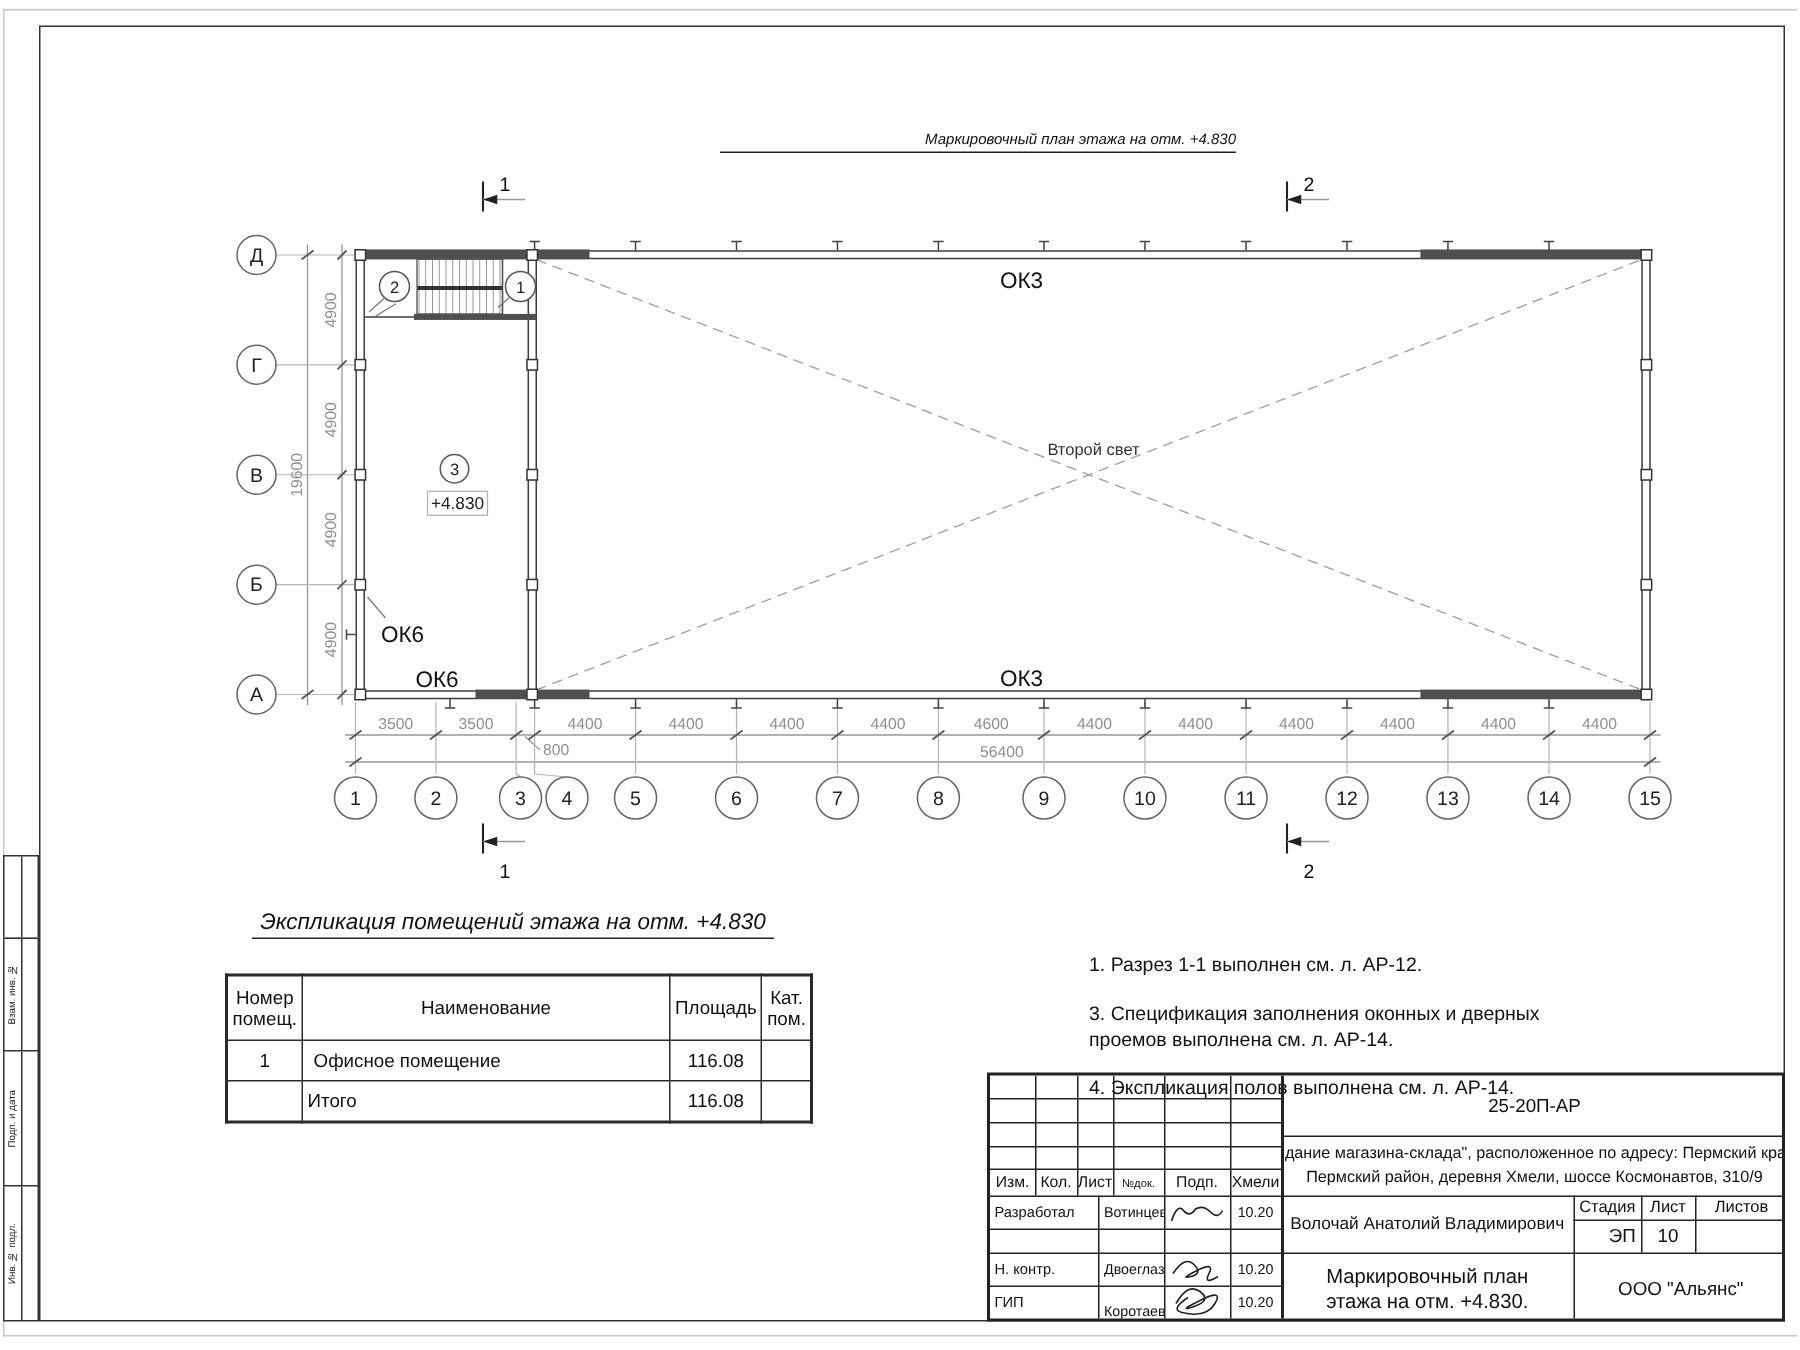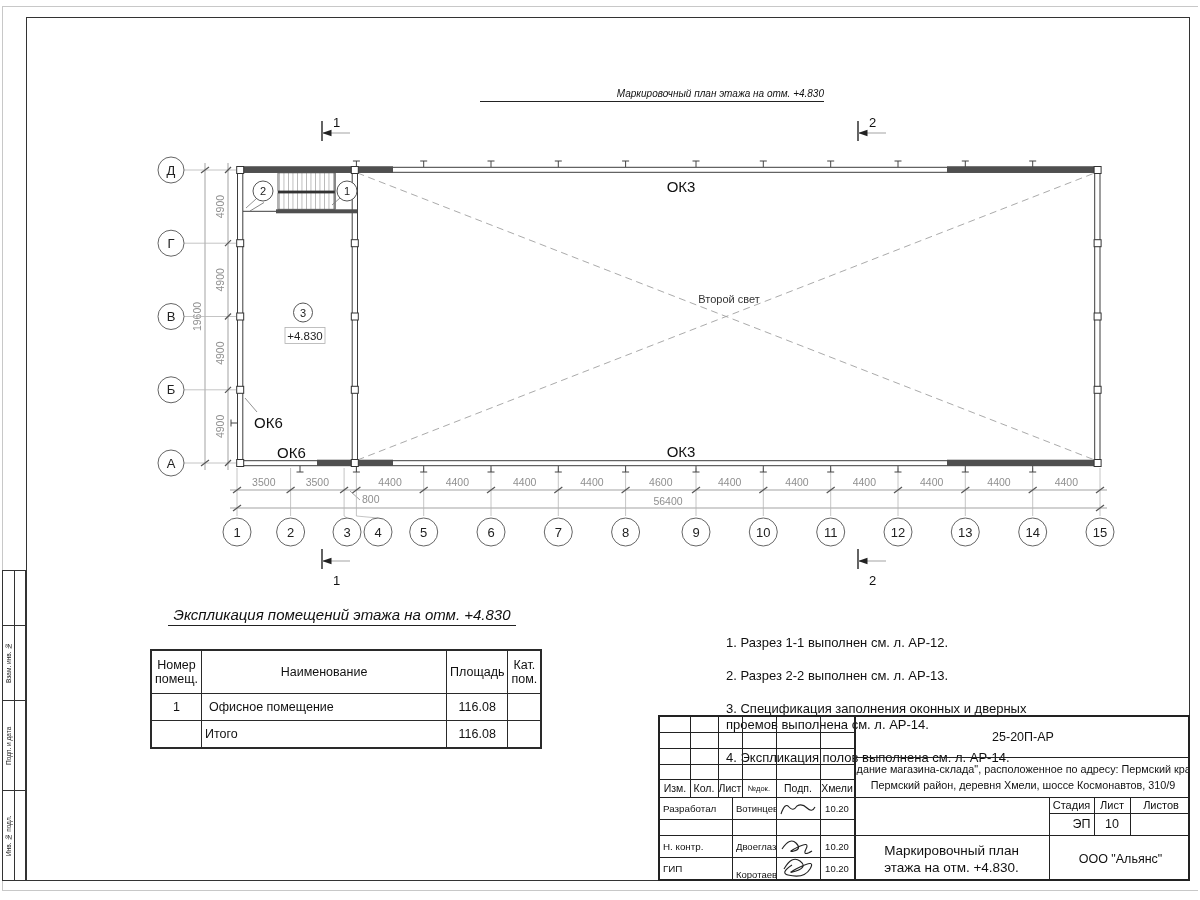--- a/index.html
+++ b/index.html
@@ -340,21 +340,20 @@
     <td></td>
     <td class="ar">Итого</td>
     <td>116.08</td>
     <td></td>
   </tr>
 </tbody>
   </table>
 
 <div class="notes">
   <div>1. Разрез 1-1 выполнен см. л. АР-12.</div>
-  <div>2. Разрез 2-2 выполнен см. л. АР-13.</div>
   <div>3. Спецификация заполнения оконных и дверных
     проемов выполнена см. л. АР-14.</div>
   <div>4. Экспликация полов выполнена см. л. АР-14.</div>
 </div>
 
 <div class="tb">
 
   <div class="ln" style="left:194px;top:0;height:166px;border-left:2px solid #222;"></div>
   <div class="ln" style="left:30px;top:0;height:80px;border-left:1px solid #222;"></div>
   <div class="ln" style="left:58px;top:0;height:80px;border-left:1px solid #222;"></div>
@@ -399,20 +398,21 @@
     <path d="M3,15 Q7,3 11,8 T19,7 Q24,4 29,9 T37,8" fill="none" stroke="#222" stroke-width="1.1"></path>
   </svg>
   <svg class="ln" style="left:116px;top:118px;" width="44" height="46" viewBox="0 0 44 46">
     <path d="M6,14 Q14,2 20,8 Q26,14 18,16 Q10,18 22,12 Q34,6 30,14 Q26,22 36,16" fill="none" stroke="#222" stroke-width="1.1"></path>
     <path d="M8,34 Q16,20 24,26 Q32,32 20,36 Q8,40 24,32 Q40,24 34,34 Q28,44 12,40 Q4,38 16,30" fill="none" stroke="#222" stroke-width="1.1"></path>
   </svg>
 
   <div class="txt" style="left:194px;top:0;width:338px;height:40px;font-size:12.5px;">25-20П-АР</div>
   <div class="txt" style="left:196px;top:43px;width:334px;height:17px;font-size:10.8px;">"Здание магазина-склада", расположенное по адресу: Пермский край,</div>
   <div class="txt" style="left:196px;top:59px;width:334px;height:17px;font-size:10.8px;">Пермский район, деревня Хмели, шоссе Космонавтов, 310/9</div>
+  <div class="txt" style="left:194px;top:80px;width:195px;height:38px;font-size:11.5px;">Волочай Анатолий Владимирович</div>
   <div class="txt" style="left:389px;top:80px;width:45px;height:16px;font-size:11px;">Стадия</div>
   <div class="txt" style="left:434px;top:80px;width:36px;height:16px;font-size:11px;">Лист</div>
   <div class="txt" style="left:470px;top:80px;width:62px;height:16px;font-size:11px;">Листов</div>
   <div class="txt" style="left:389px;top:96px;width:45px;height:22px;font-size:12.5px;padding-left:20px;">ЭП</div>
   <div class="txt" style="left:434px;top:96px;width:36px;height:22px;font-size:12.5px;">10</div>
   <div class="txt" style="left:470px;top:96px;width:62px;height:22px;font-size:12.5px;"></div>
   <div class="txt" style="left:194px;top:124px;width:195px;height:18px;font-size:13.5px;">Маркировочный план</div>
   <div class="txt" style="left:194px;top:141px;width:195px;height:18px;font-size:13.5px;">этажа на отм. +4.830.</div>
   <div class="txt" style="left:389px;top:118px;width:143px;height:48px;font-size:12.5px;">ООО "Альянс"</div>
 </div>

